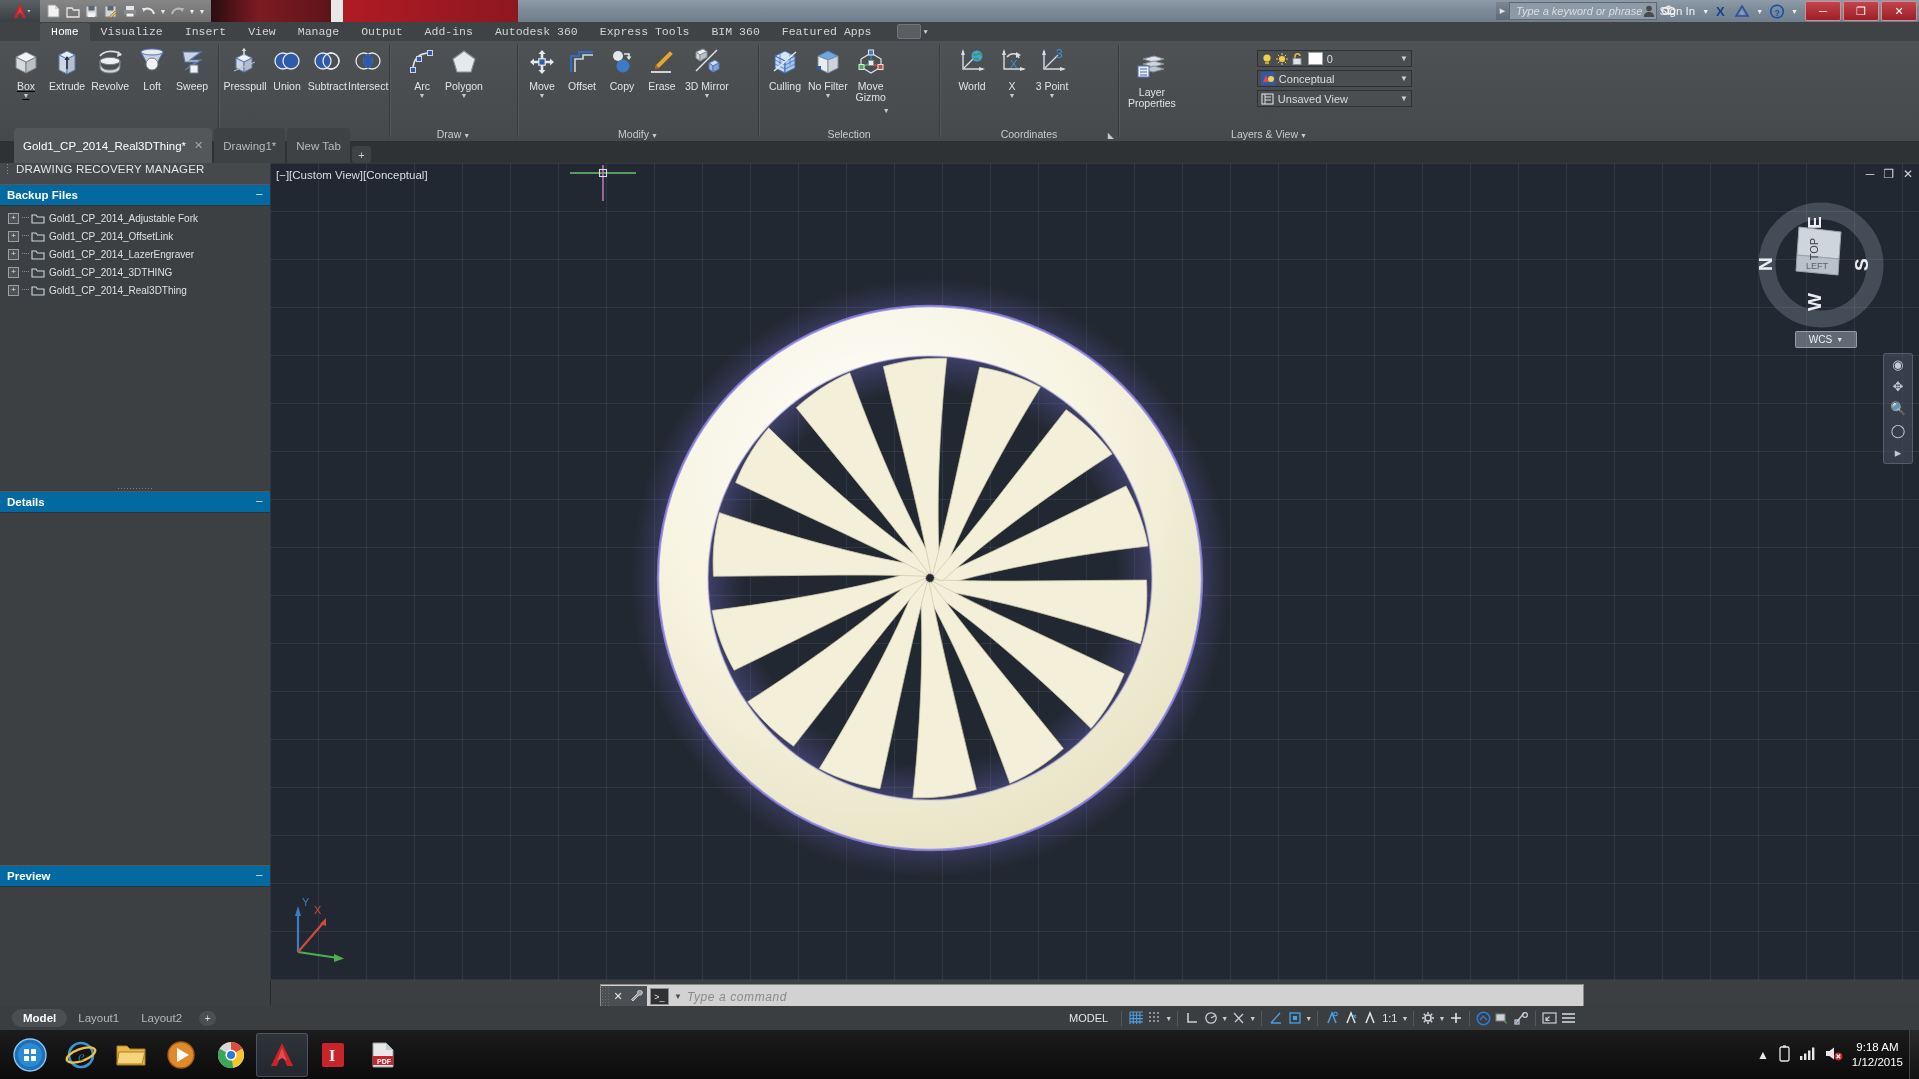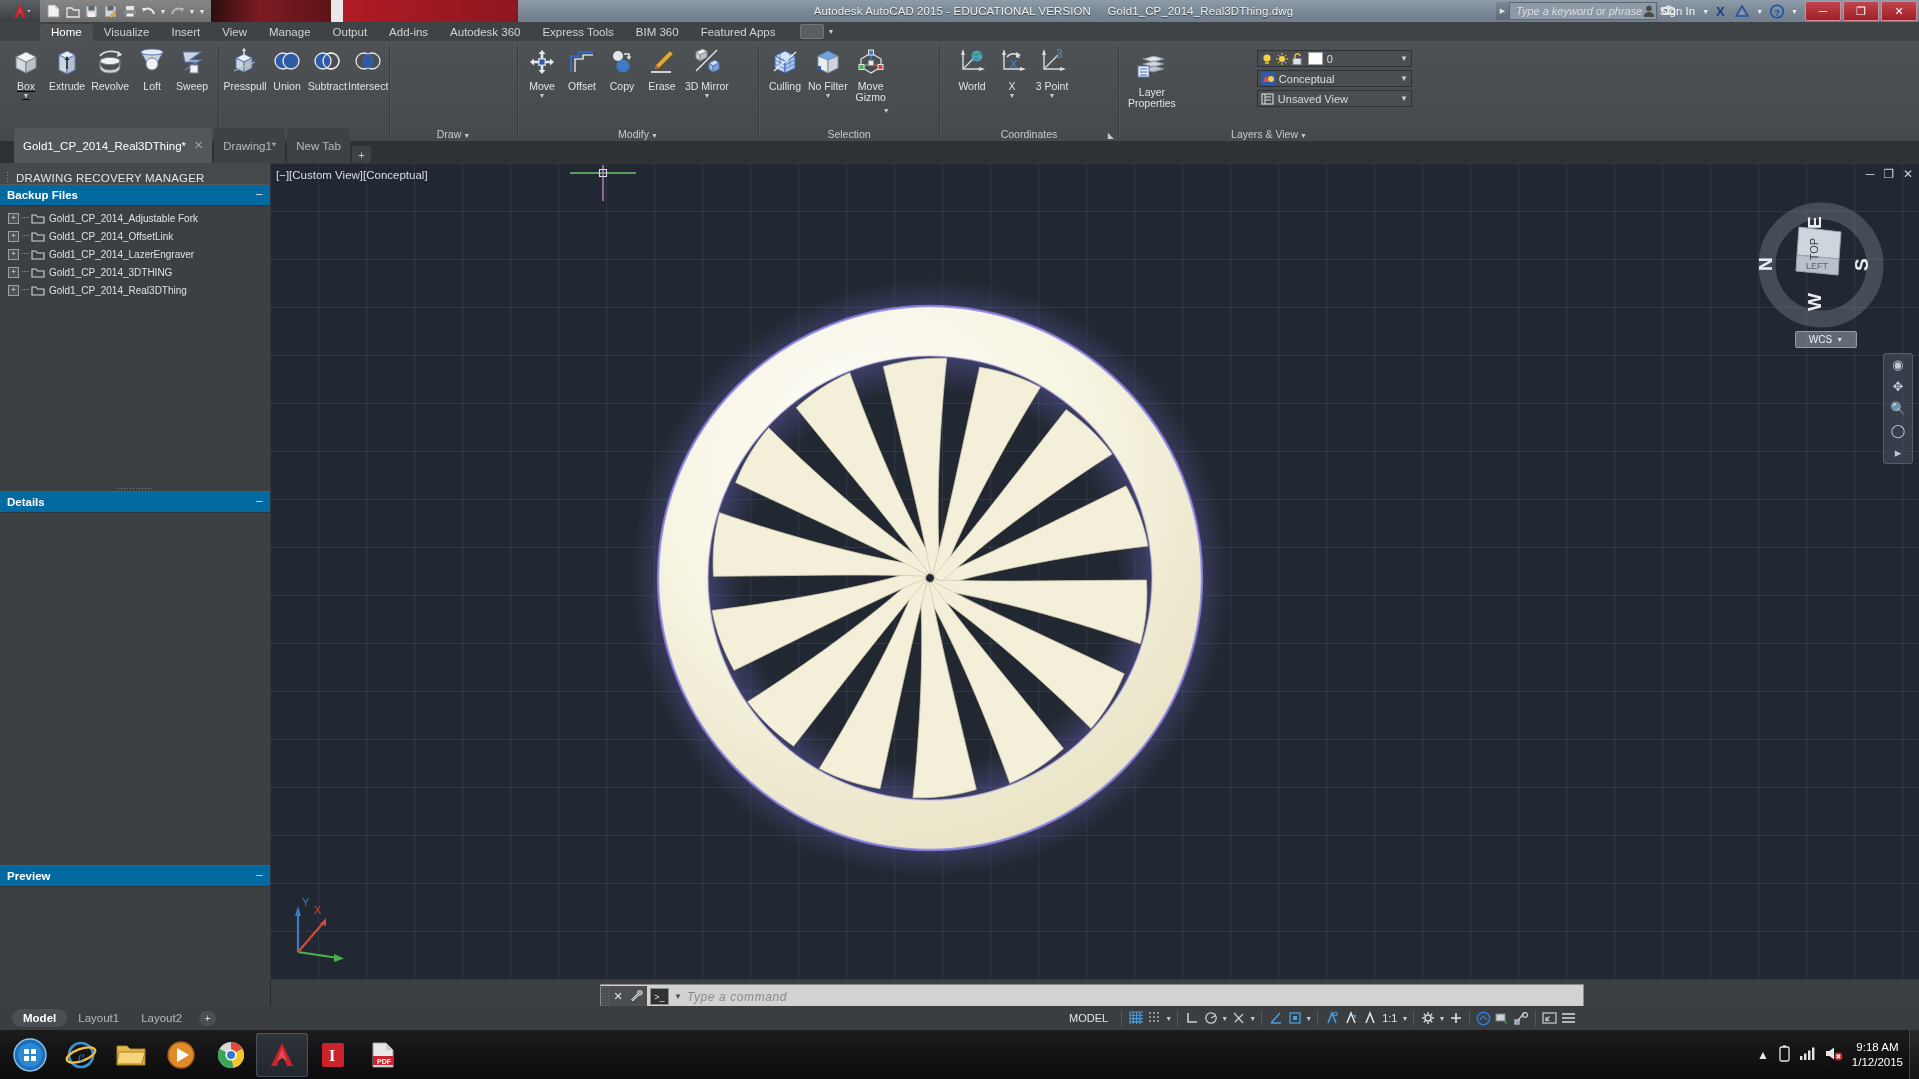--- a/index.html
+++ b/index.html
@@ -30,21 +30,21 @@
   .ic-btn{width:22px;height:18px;display:flex;align-items:center;justify-content:center;cursor:pointer;}
   .signin{position:absolute;right:118px;top:1px;display:flex;align-items:center;gap:3px;height:20px;}
   .signin .lbl{color:#f2f2f2;font-size:11.5px;}
   .winbtns{position:absolute;right:2px;top:1px;display:flex;gap:2px;}
   .winbtn{width:34px;height:18px;background:linear-gradient(to bottom,#c4434c,#9c1f28);
     border:1px solid #d78b90;border-radius:2px;display:flex;align-items:center;justify-content:center;
     color:#fff;font-size:11px;cursor:pointer;}
 
   
   .ribbon-tabs{position:absolute;left:0;top:22px;width:1919px;height:19px;
-    background:#3f4346;display:flex;align-items:flex-end;padding-left:40px;box-sizing:border-box;}
+    background:#3f4346;display:flex;align-items:flex-end;padding-left:40px;box-sizing:border-box;font-family:Liberation Mono, monospace;}
   .rtab{padding:2px 11px 3px;font-size:11.5px;color:#d3d3d3;cursor:pointer;white-space:nowrap;}
   .rtab.active{background:#4e5255;color:#fff;border-top-left-radius:3px;border-top-right-radius:3px;}
   .rtab-extra{margin-left:14px;display:flex;align-items:center;gap:3px;padding-bottom:2px;}
   .rtab-chip{width:22px;height:13px;background:#5a5e62;border:1px solid #72767a;border-radius:2px;cursor:pointer;}
 
   
   .ribbon{position:absolute;left:0;top:41px;width:1919px;height:100px;
     background:linear-gradient(to bottom,#4e5255,#46494c);border-bottom:1px solid #2e3133;}
   .panel{position:absolute;top:0;height:100px;}
   .panel .body{height:82px;display:flex;align-items:flex-start;padding-top:3px;}
@@ -74,21 +74,21 @@
     background:#3e4245;color:#b9b9b9;margin-right:2px;border-top-left-radius:4px;
     border-top-right-radius:4px;cursor:pointer;white-space:nowrap;}
   .ftab.active{background:#53575a;color:#fff;}
   .ftab .x{margin-left:8px;font-size:11px;color:#a8a8a8;}
   .ftab-plus{width:19px;height:17px;background:#3e4245;border-radius:3px;display:flex;
     align-items:center;justify-content:center;color:#ccc;font-size:11px;cursor:pointer;}
 
   
   .palette{position:absolute;left:0;top:163px;width:270px;height:843px;background:#3c4043;
     border-right:1px solid #26292b;display:flex;flex-direction:column;}
-  .pal-title{height:21px;background:#45494c;display:flex;align-items:flex-end;
+  .pal-title{height:21px;background:#45494c;display:flex;align-items:flex-start;
     padding-left:6px;font-size:11.5px;color:#e4e4e4;letter-spacing:.2px;}
   .grip{width:4px;height:13px;margin-right:6px;
     background-image:radial-gradient(#8a8f94 38%,transparent 40%);background-size:3px 3px;}
   .sec-head{height:20px;background:#0369a1;border-top:1px solid #55595c;border-bottom:1px solid #313436;
     display:flex;align-items:center;justify-content:space-between;padding:0 7px;}
   .sec-head .sh-t{font-size:11.5px;color:#fff;font-weight:bold;}
   .sec-head .sh-m{font-size:13px;color:#d5d5d5;cursor:pointer;line-height:10px;}
   .filelist{background:#3c4043;padding:3px 0 0 0;}
   .frow{height:18px;display:flex;align-items:center;padding-left:8px;cursor:pointer;}
   .fexp{width:9px;height:9px;border:1px solid #9aa0a6;background:#4e5255;color:#dfe3e6;
@@ -226,25 +226,20 @@
       <div class="caret">▼</div>
       <div class="caret">▼</div>
     </div>
 
     <div class="redbanner">
       <div class="rb1"></div>
       <div class="rb2"></div>
       <div class="rb3"></div>
     </div>
 
-    <div class="title-txt">
-      <span>Autodesk AutoCAD 2015 - EDUCATIONAL VERSION</span>
-      &nbsp;&nbsp;&nbsp;
-      <span>Gold1_CP_2014_Real3DThing.dwg</span>
-    </div>
 
     <div class="infocenter">
       <div class="ic-arrow">▶</div>
       <div class="ic-input">Type a keyword or phrase</div>
       <div class="ic-btn">
         <svg width="15" height="13">
             <circle cx="4.5" cy="6" r="3.2" fill="none" stroke="#f0f0f0" stroke-width="1.4"></circle>
             <circle cx="10.5" cy="6" r="3.2" fill="none" stroke="#f0f0f0" stroke-width="1.4"></circle>
             <path d="M4.5 2.5 L7.5 1 L10.5 2.5" stroke="#f0f0f0" stroke-width="1.3" fill="none"></path>
           </svg>
@@ -409,20 +404,43 @@
           <div class="t">Intersect</div>
         </div>
       </div>
       <div class="plabel">
         <span>Edit</span><span class="dd">▼</span>
       </div>
     </div>
     <div class="psep" style="left:389px;"></div>
 
     <div class="panel" style="left:390px;width:127px;">
+      <div class="body">
+        <div class="btn" style="margin-left:12px;">
+          <div class="ico">
+            <svg width="30" height="30" viewBox="0 0 30 30">
+                <path d="M6 23 C6 11 13 6 23 6" stroke="#e2e6ea" stroke-width="1.6" fill="none"></path>
+                <rect x="3.5" y="20.5" width="5" height="5" fill="#2f5aa8" stroke="#cfd6de"></rect>
+                <rect x="20.5" y="3.5" width="5" height="5" fill="#2f5aa8" stroke="#cfd6de"></rect>
+                <rect x="9.5" y="9.5" width="5" height="5" fill="#2f5aa8" stroke="#cfd6de"></rect>
+              </svg>
+          </div>
+          <div class="t">Arc</div>
+          <div class="dcar">▼</div>
+        </div>
+        <div class="btn">
+          <div class="ico">
+            <svg width="30" height="30" viewBox="0 0 30 30">
+                <path d="M15 4 L26 12 L22 25 L8 25 L4 12 Z" fill="#e4e9ee" stroke="#8a9097" stroke-width="1.1"></path>
+              </svg>
+          </div>
+          <div class="t">Polygon</div>
+          <div class="dcar">▼</div>
+        </div>
+      </div>
       <div class="plabel">
         <span>Draw</span><span class="dd">▼</span>
       </div>
     </div>
     <div class="psep" style="left:517px;"></div>
 
     <div class="panel" style="left:518px;width:240px;">
       <div class="body">
         <div class="btn" style="margin-left:4px;">
           <div class="ico">

